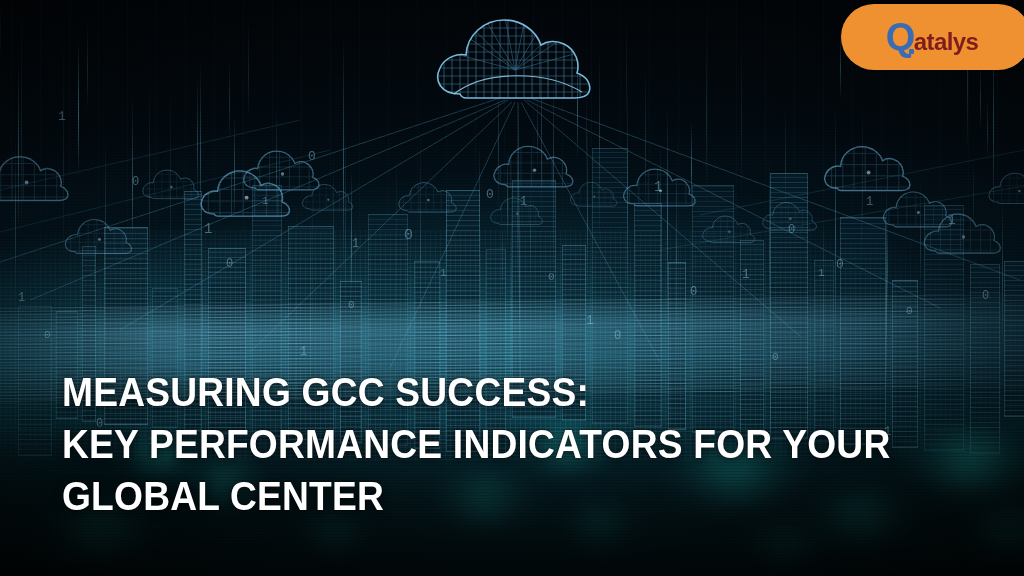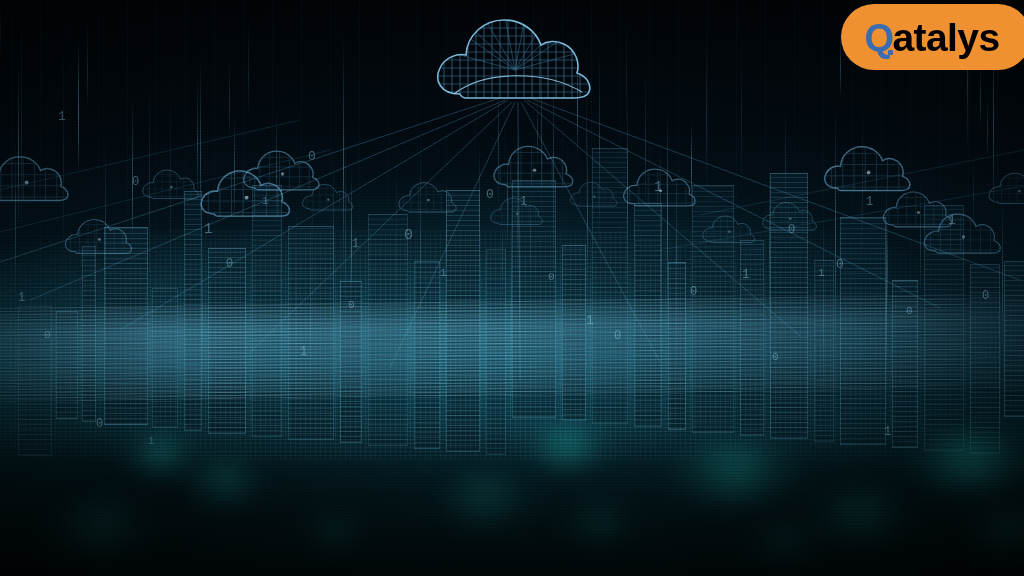--- a/index.html
+++ b/index.html
@@ -177,22 +177,22 @@
     line-height: 1;
   }
   .logo-dot {
     position: absolute;
     right: 1px; bottom: 2px;
     width: 5px; height: 5px;
     background: #3a6cb4;
     border-radius: 1px;
   }
   .logo-rest {
-    color: #000000;
-    font-size: 39px;
+    color: #7f1d1d;
+    font-size: 24px;
     font-weight: 700;
     letter-spacing: -0.6px;
     margin-left: -1px;
   }
 
   
   .headline {
     position: absolute;
     left: 62px;
     top: 366px;
@@ -883,14 +883,19 @@
   <div class="logo">
     <div class="logo-text">
       <span class="logo-q">
         <span>Q</span>
         <span class="logo-dot"></span>
       </span>
       <span class="logo-rest">atalys</span>
     </div>
   </div>
 
+  <div class="headline">
+    <div class="headline-line">MEASURING GCC SUCCESS:</div>
+    <div class="headline-line">KEY PERFORMANCE INDICATORS FOR YOUR</div>
+    <div class="headline-line">GLOBAL CENTER</div>
+  </div>
 
 </div>
 
 </body></html>

